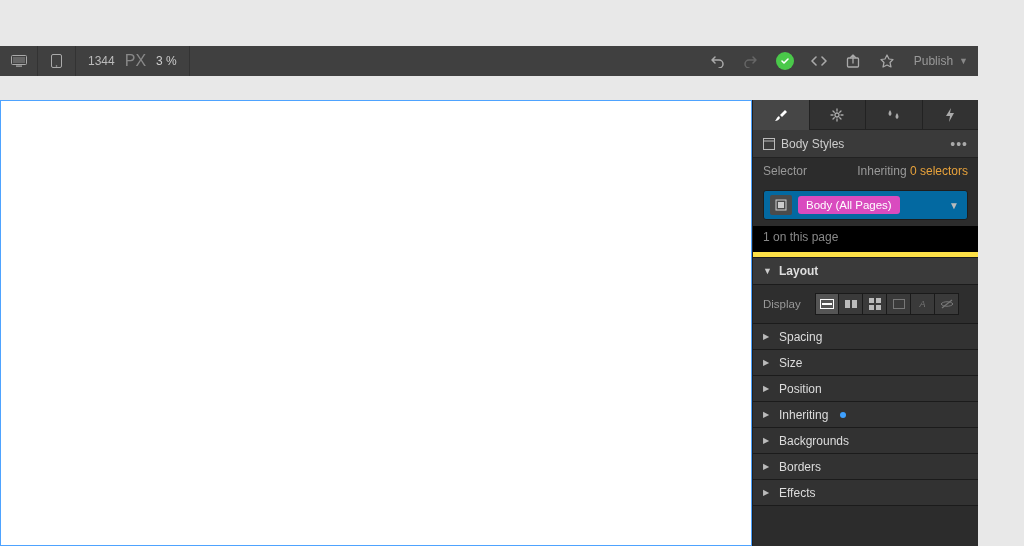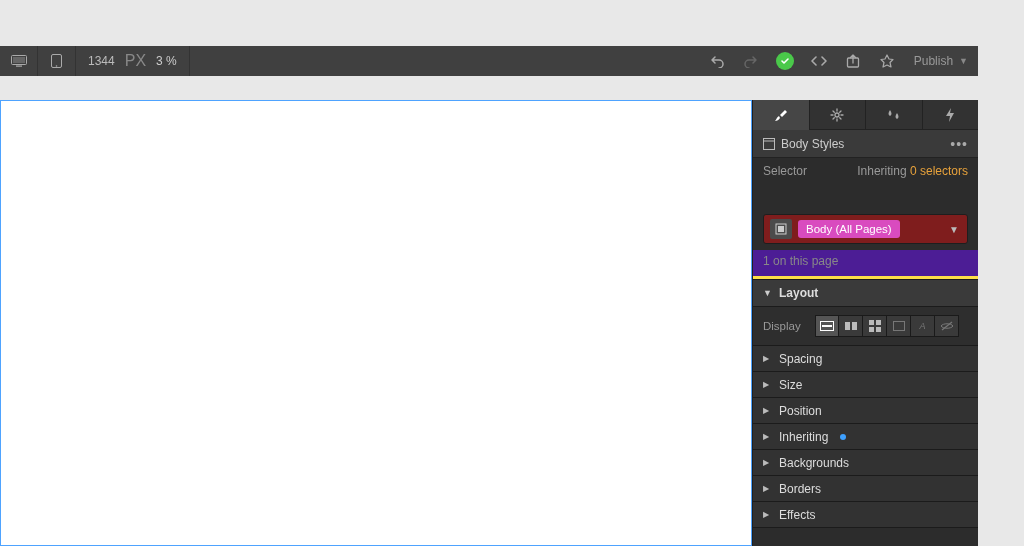--- a/index.html
+++ b/index.html
@@ -128,36 +128,35 @@
   .dots { color: #aaa; font-size: 14px; letter-spacing: 1px; cursor: pointer;}
   .selector-row {
     display:flex; align-items:center; justify-content:space-between;
     padding: 6px 10px; color:#999; background:#2c2c2c;
   }
   .inh-orange { color: #e8a23b; }
   .selector-pill-row {
     padding: 6px 10px; background:#2c2c2c;
   }
   .sel-box {
-    background:#7f1d1d; border:1px solid #1e1e1e; border-radius:3px;
+    background:#0369a1; border:1px solid #1e1e1e; border-radius:3px;
     height: 30px; display:flex; align-items:center; padding:8px 6px; gap:6px;
     justify-content: space-between;
-    margin-top: 24px;
   }
   .sel-left { display:flex; align-items:center; gap:6px; }
   .sel-pre {
     width:22px; height:20px; background:#4b4b4b; border-radius:2px;
     display:flex; align-items:center; justify-content:center; color:#bbb;
   }
   .sel-pill {
     background:#d94bbf; color:#fff; padding: 3px 8px; border-radius:3px;
     font-size:11.5px;
   }
   .sel-caret { color:#bbb; font-size:10px; padding-right:2px; cursor:pointer;}
-  .sel-sub { padding: 4px 10px 8px; color:#888; background:#4c1d95; border-bottom:3px solid #fde047;}
+  .sel-sub { padding: 4px 10px 8px; color:#888; background:#000000; border-bottom:5px solid #fde047;}
   .section-hdr {
     height: 28px; display:flex; align-items:center; padding: 0 10px; gap:8px;
     background:#3a3a3a; color:#ddd; font-weight:600; font-size:12px;
     border-top:1px solid #1b1b1b; border-bottom:1px solid #1b1b1b; cursor:pointer;
   }
   .section-hdr .tri { font-size:9px; color:#ccc; width:8px;}
   .section-body {
     background:#2e2e2e; padding:8px 10px; display:flex; align-items:center; gap:8px;
     border-bottom:1px solid #1b1b1b;
   }

